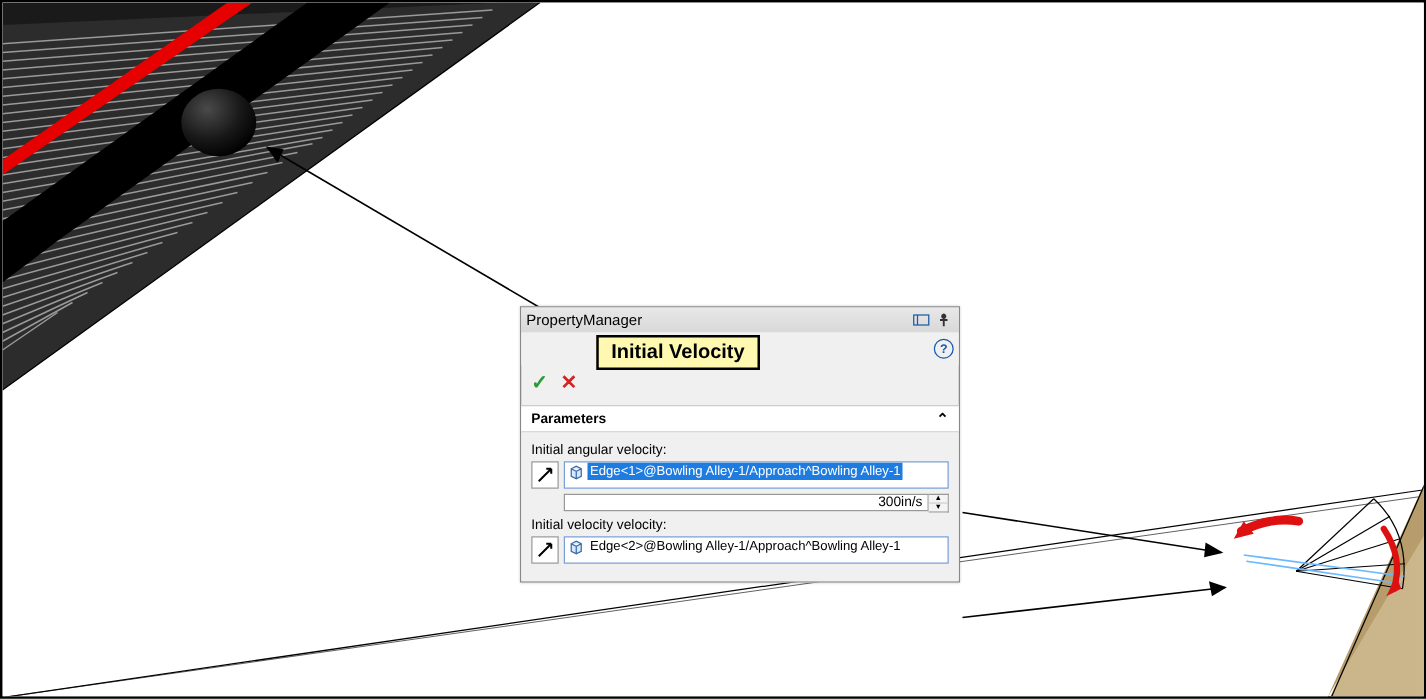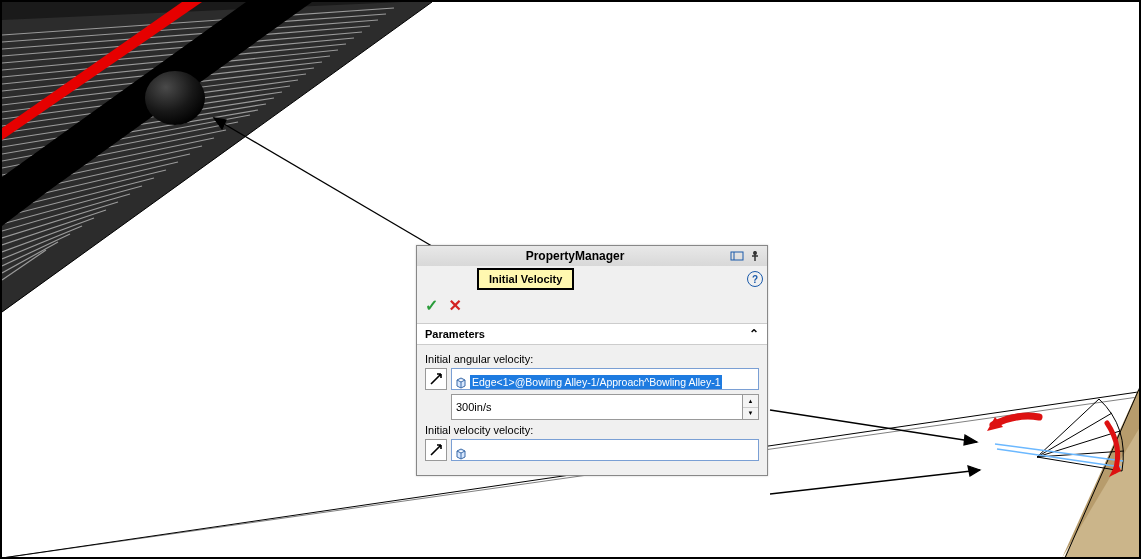--- a/index.html
+++ b/index.html
@@ -26,22 +26,22 @@
     left: 414px;
     top: 243px;
     width: 352px;
     background: #f0f0f0;
     border: 1px solid #888;
     box-shadow: 0 0 2px rgba(0,0,0,.2);
   }
   .panel-header {
     background: linear-gradient(#e8e8e8, #d8d8d8);
     padding: 2px 4px;
-    text-align: center;
-    font-weight: bold;
+    text-align: left;
+    font-weight: normal;
     font-size: 12px;
     position: relative;
     display: flex;
     align-items: center;
     justify-content: center;
   }
   .panel-header .title { flex: 1; }
   .panel-header .rbtns { display: flex; gap: 2px; }
   .panel-header .rbtn {
     width: 16px; height: 16px; display: inline-flex; align-items: center; justify-content: center;
@@ -56,21 +56,21 @@
     position: relative;
     height: 26px;
   }
   .subtitle-tag {
     position: absolute;
     left: 60px;
     top: 2px;
     background: #fff8b0;
     border: 2px solid #000;
     padding: 3px 10px;
-    font-size: 11px;
+    font-size: 16px;
     font-weight: bold;
   }
   .help-btn {
     width: 16px; height: 16px;
     border: 1px solid #1a5aaa;
     border-radius: 50%;
     color: #1a5aaa;
     display: inline-flex;
     align-items: center;
     justify-content: center;
@@ -120,21 +120,21 @@
     justify-content: center;
     cursor: pointer;
     font-size: 13px;
   }
   .selection-box {
     flex: 1;
     height: 22px;
     background: #fff;
     border: 1px solid #7a9fd4;
     display: flex;
-    align-items: flex-end;
+    align-items: flex-start;
     padding: 0 2px;
     gap: 2px;
     overflow: hidden;
     white-space: nowrap;
   }
   .selection-box.selected .sel-text {
     background: #1e7be0;
     color: #fff;
   }
   .sel-text {
@@ -148,26 +148,27 @@
     display: inline-block;
   }
   .value-row {
     display: flex;
     align-items: stretch;
     margin-left: 26px;
     margin-bottom: 2px;
   }
   .value-input {
     flex: 1;
-    height: 26px;
+    height: 14px;
     border: 1px solid #999;
     background: #fff;
     padding: 0 4px;
     font-family: inherit;
     font-size: 11px;
+    text-align: right;
   }
   .spinner {
     width: 16px;
     display: flex;
     flex-direction: column;
     border: 1px solid #999;
     border-left: none;
   }
   .spinner div {
     flex: 1;
@@ -354,17 +355,18 @@
         <svg width="14" height="14" viewBox="0 0 14 14">
             <path d="M2 12 L12 2 M12 2 L8 2 M12 2 L12 6" stroke="#000" stroke-width="1.6" fill="none"></path>
           </svg>
       </span>
       <div class="selection-box">
         <span class="cube-icon">
           <svg width="14" height="14" viewBox="0 0 14 14">
               <path d="M3 5 L7 3 L11 5 L11 11 L7 13 L3 11 Z M3 5 L7 7 L11 5 M7 7 L7 13" fill="#d8e8ff" stroke="#3a6aa8" stroke-width="1"></path>
             </svg>
         </span>
+        <span class="sel-text">Edge&lt;2&gt;@Bowling Alley-1/Approach^Bowling Alley-1</span>
       </div>
     </div>
 
   </div>
 </div>
 
 </body></html>

